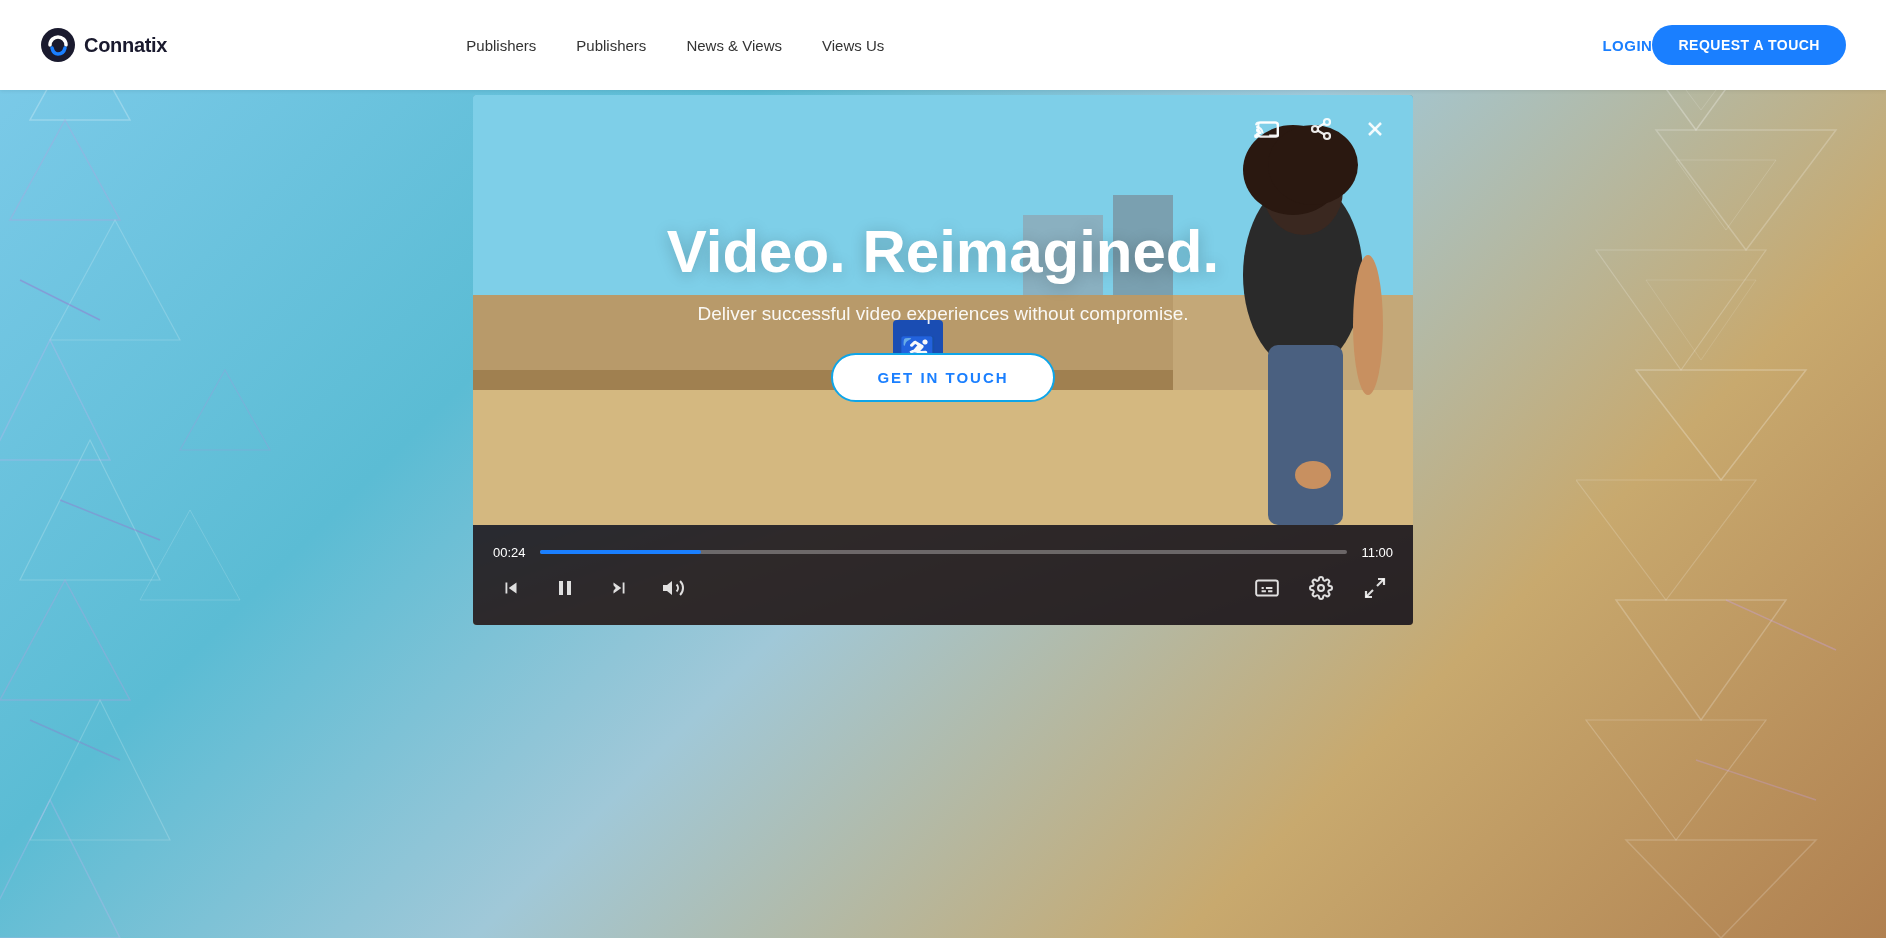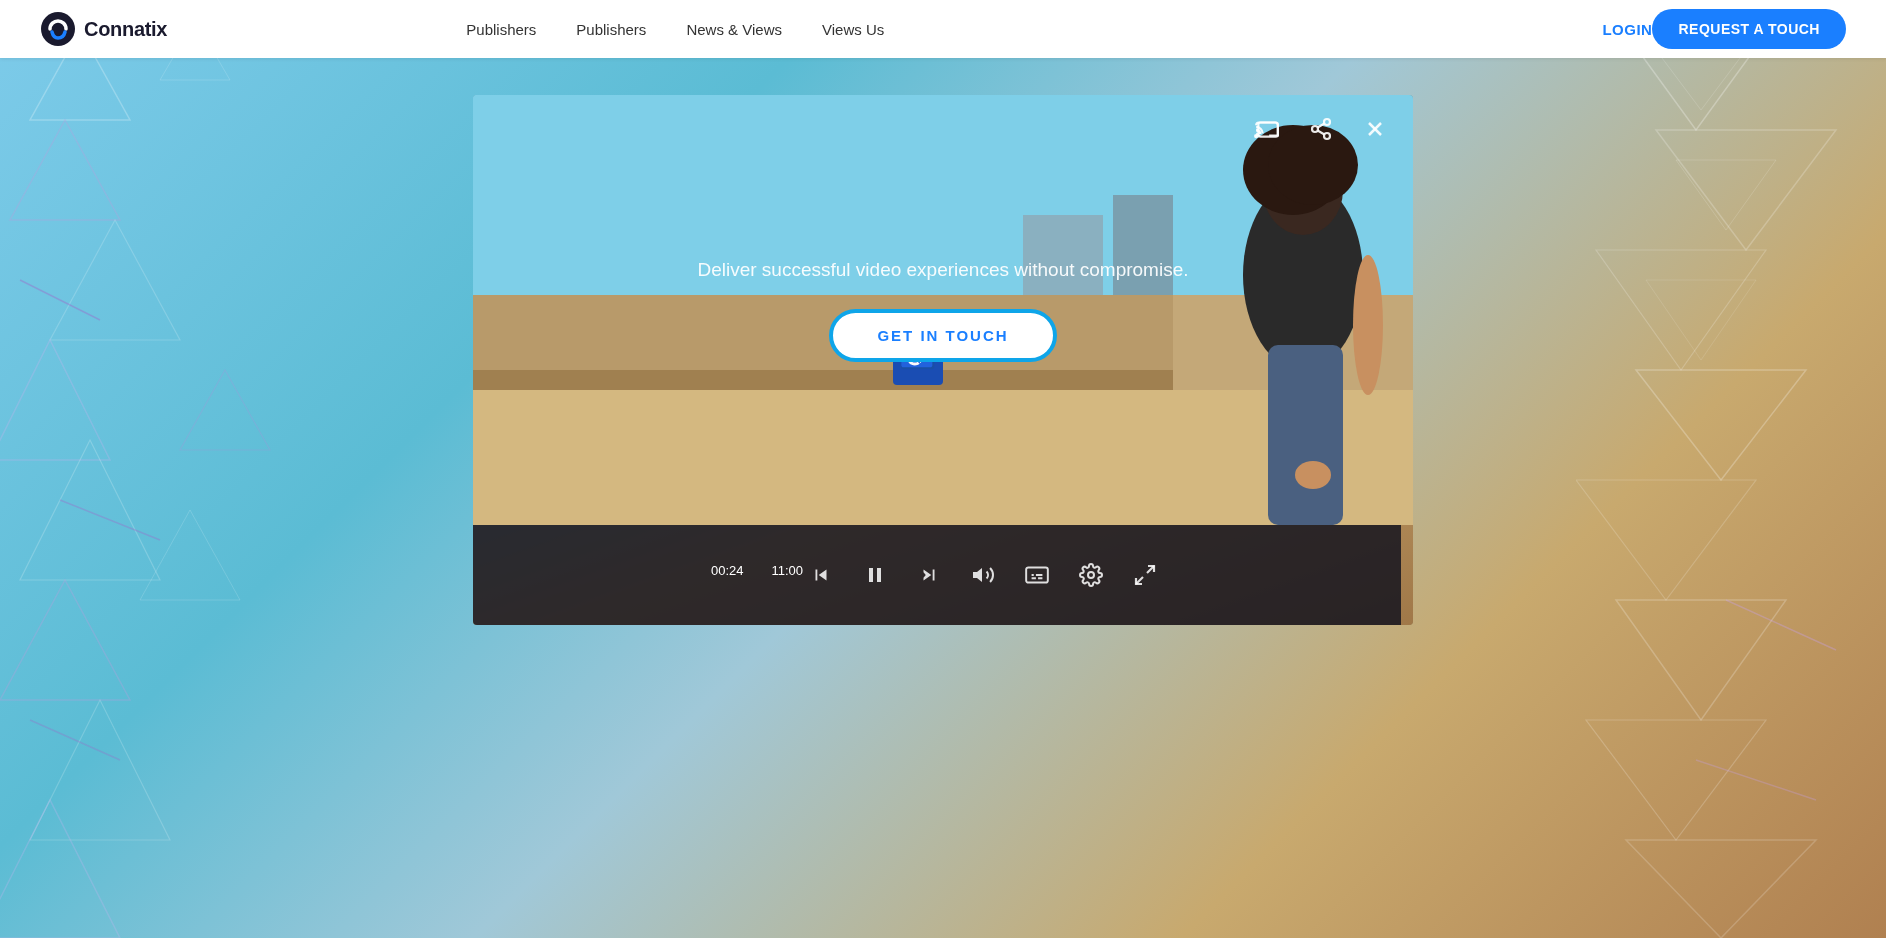--- a/index.html
+++ b/index.html
@@ -2,21 +2,21 @@
 <html><head>
   <meta charset="utf-8">
   <style>
     * { margin: 0; padding: 0; box-sizing: border-box; }
     body { font-family: 'Helvetica Neue', Arial, sans-serif; overflow-x: hidden; }
 
     
     .navbar {
       position: fixed;
       top: 0; left: 0; right: 0;
-      height: 58px;
+      height: 90px;
       background: #fff;
       display: flex;
       align-items: center;
       padding: 12px 40px;
       z-index: 100;
       box-shadow: 0 1px 4px rgba(0,0,0,0.08);
     }
     .logo {
       display: flex;
       align-items: center;
@@ -175,37 +175,37 @@
       margin-bottom: 18px;
     }
     .video-subtitle {
       font-size: 19px;
       color: rgba(255,255,255,0.93);
       margin-bottom: 28px;
     }
     .video-cta-btn {
       background: #fff;
       color: #1a7fff;
-      border: 4px solid #0ea5e9;
+      border: 2px solid #0ea5e9;
       border-radius: 40px;
       padding: 14px 44px;
       font-size: 15px;
       font-weight: 700;
       cursor: pointer;
       letter-spacing: 2px;
     }
 
     
     .video-controls {
       position: absolute;
-      bottom: 0; left: 0; right: 12px;
+      bottom: 0; left: 0; right: 0;
       height: 100px;
       background: rgba(20,20,30,0.85);
       display: flex;
-      flex-direction: row;
+      flex-direction: column;
       justify-content: center;
       padding: 0 20px;
       z-index: 10;
     }
     .progress-row {
       display: flex;
       align-items: center;
       gap: 14px;
       margin-bottom: 10px;
     }
@@ -386,20 +386,21 @@
 
       <button class="video-icon-btn">
         <svg width="24" height="24" viewBox="0 0 24 24" fill="none" stroke="rgba(255,255,255,0.9)" stroke-width="2.5">
           <line x1="18" y1="6" x2="6" y2="18"></line>
           <line x1="6" y1="6" x2="18" y2="18"></line>
         </svg>
       </button>
     </div>
 
     <div class="video-overlay-text">
+      <h1 class="video-main-title">Video. Reimagined.</h1>
       <p class="video-subtitle">Deliver successful video experiences without compromise.</p>
       <button class="video-cta-btn">GET IN TOUCH</button>
     </div>
 
     <div class="video-controls">
 
       <div class="progress-row">
         <span class="time-label">00:24</span>
         <div class="progress-bar-track">
           <div class="progress-bar-fill" style="width: 20%"></div>

